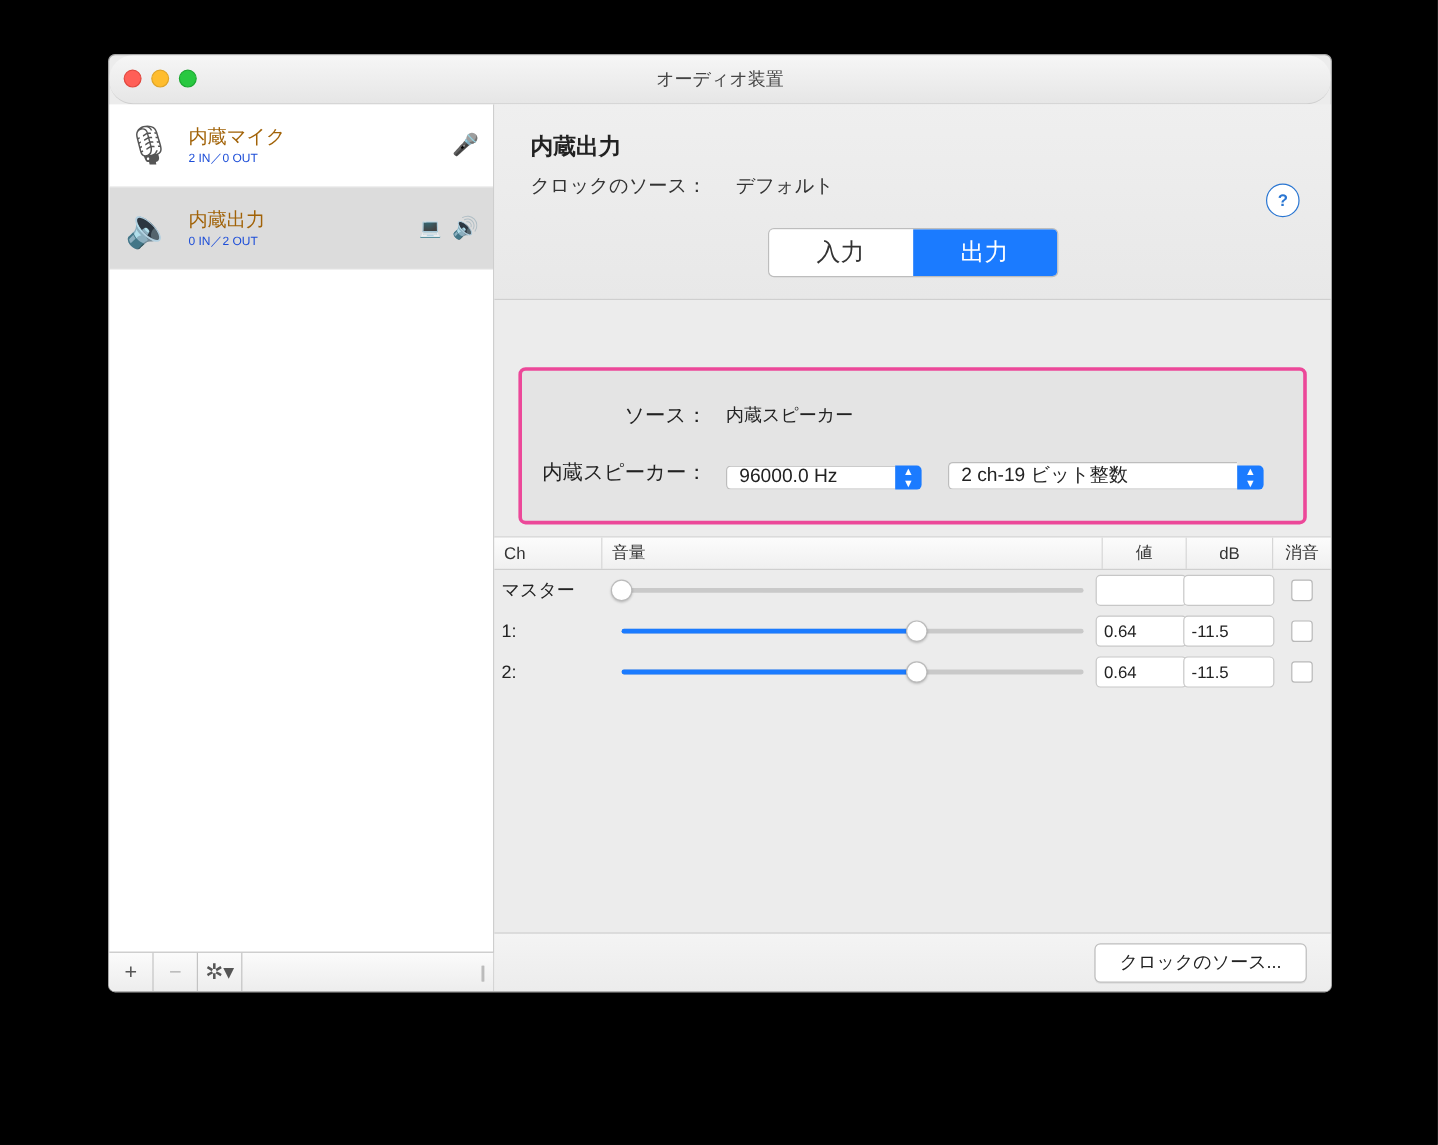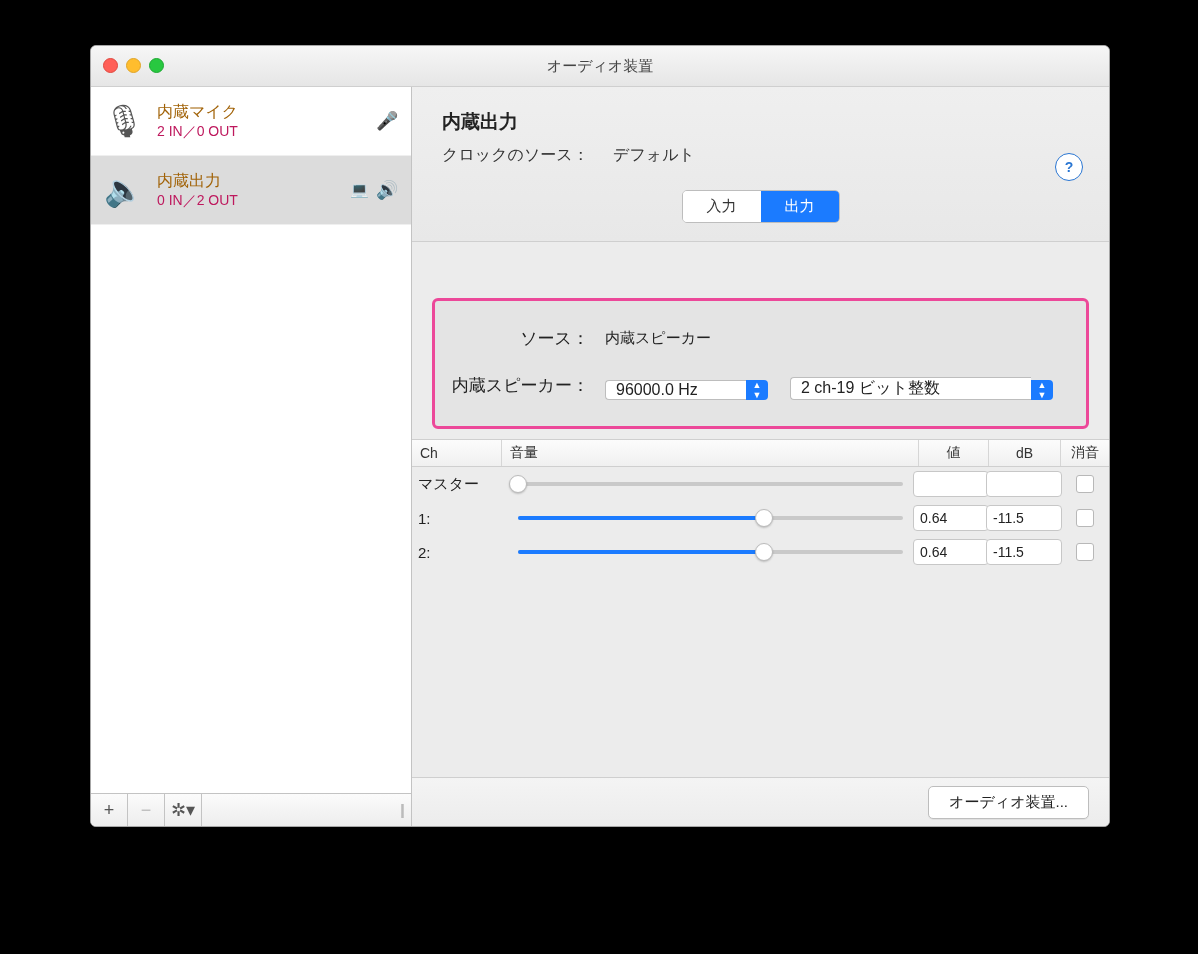--- a/index.html
+++ b/index.html
@@ -1,51 +1,51 @@
 <!DOCTYPE html>
 <html><head>
 <meta charset="utf-8">
 <style>
   html,body{margin:0;padding:0;height:100%;background:#000;font-family:"Hiragino Kaku Gothic ProN","Helvetica Neue",Arial,sans-serif;font-size:14px;color:#222;}
   .screen{width:1198px;height:954px;position:relative;background:#000;}
   .win{position:absolute;left:90px;top:45px;width:1018px;height:780px;background:#ececec;border:1px solid #a6a6a6;border-radius:6px;box-shadow:0 25px 60px rgba(0,0,0,.6);overflow:hidden;display:flex;flex-direction:column;}
-  .titlebar{height:40px;background:linear-gradient(#f6f6f6,#e6e6e6);border-bottom:1px solid #cfcfcf;position:relative;display:flex;align-items:center;justify-content:center;}
+  .titlebar{height:40px;background:linear-gradient(#f6f6f6,#e6e6e6);border-bottom:1px solid #cfcfcf;position:relative;display:flex;align-items:center;justify-content:center;border-radius:20px;}
   .traffic{position:absolute;left:12px;top:12px;display:flex;gap:8px;}
   .tl{width:13px;height:13px;border-radius:50%;}
   .tl.r{background:#ff5f57;border:.5px solid #e1483f;}
   .tl.y{background:#ffbd2e;border:.5px solid #e0a528;}
   .tl.g{background:#28c840;border:.5px solid #1da932;}
   .title{font-size:15px;color:#444;}
   .body{flex:1;display:flex;}
 
   
   .sidebar{width:320px;background:#fff;border-right:1px solid #c3c3c3;display:flex;flex-direction:column;}
   .devlist{flex:1;overflow:auto;}
   .dev{height:68px;display:flex;align-items:center;gap:12px;padding:0 12px;border-bottom:1px solid #efefef;}
   .dev.sel{background:#dcdcdc;}
   .dev .ic{width:42px;height:42px;display:flex;align-items:center;justify-content:center;font-size:32px;color:#555;}
   .dev .txt{flex:1;}
   .dev .nm{font-size:16px;color:#a16207;}
-  .dev .io{font-size:14px;color:#be185d;}
+  .dev .io{font-size:10px;color:#1d4ed8;}
   .dev .ri{display:flex;align-items:center;gap:8px;font-size:18px;color:#333;}
   .sidefoot{height:32px;border-top:1px solid #c3c3c3;background:linear-gradient(#fbfbfb,#ededed);display:flex;align-items:center;}
   .sfb{width:36px;height:100%;border-right:1px solid #c3c3c3;display:flex;align-items:center;justify-content:center;font-size:18px;color:#555;cursor:default;}
   .sfb.dis{color:#bbb;}
   .grip{margin-left:auto;width:20px;height:100%;display:flex;align-items:center;justify-content:center;color:#bbb;letter-spacing:-3px;font-size:14px;}
 
   
   .main{flex:1;display:flex;flex-direction:column;background:#ececec;}
   .hdr{padding:22px 30px 18px 30px;border-bottom:1px solid #cfcfcf;position:relative;background:linear-gradient(#efefef,#e8e8e8);}
   .hdr h1{margin:0 0 10px 0;font-size:19px;font-weight:700;}
   .clk{font-size:16px;color:#333;}
   .clk .lab{margin-right:20px;}
   .help{position:absolute;right:26px;top:66px;width:26px;height:26px;border:1.5px solid #2a76d2;color:#2a76d2;border-radius:50%;display:flex;align-items:center;justify-content:center;font-weight:700;background:#fff;}
   .seg{display:flex;justify-content:center;margin-top:24px;}
   .segc{display:flex;border:1px solid #bdbdbd;border-radius:5px;overflow:hidden;}
-  .segb{padding:6px 24px;font-size:15px;background:#fff;color:#333;}
+  .segb{padding:6px 40px;font-size:20px;background:#fff;color:#333;}
   .segb.on{background:#1b7bff;color:#fff;}
 
   .panel{margin:56px 20px 0 20px;background:#e4e4e4;border:3px solid #ec4899;border-radius:6px;padding:26px 4px;}
   .row{display:flex;align-items:center;margin-bottom:20px;}
   .row:last-child{margin-bottom:0;}
   .rlab{width:150px;text-align:right;font-size:17px;color:#222;padding-right:16px;}
   .rval{font-size:15px;}
   .combo{display:flex;align-items:flex-end;height:30px;margin-right:22px;}
   .combo .txt{background:#fff;border:1px solid #bdbdbd;border-right:none;border-radius:4px 0 0 4px;padding:0 10px;display:flex;align-items:center;font-size:16px;min-width:120px;}
   .combo .btn{width:22px;border-radius:0 4px 4px 0;background:#1b7bff;display:flex;flex-direction:column;}
@@ -225,18 +225,18 @@
                 <div class="c-mute">
                   <div class="chk"></div>
                 </div>
               </div>
             </div>
         </div>
 
         <div style="flex:1"></div>
 
         <div class="footer">
-          <div class="btn-std">オーディオ装置...</div>
+          <div class="btn-std">クロックのソース...</div>
         </div>
       </div>
     </div>
   </div>
 </div>
 
 </body></html>

